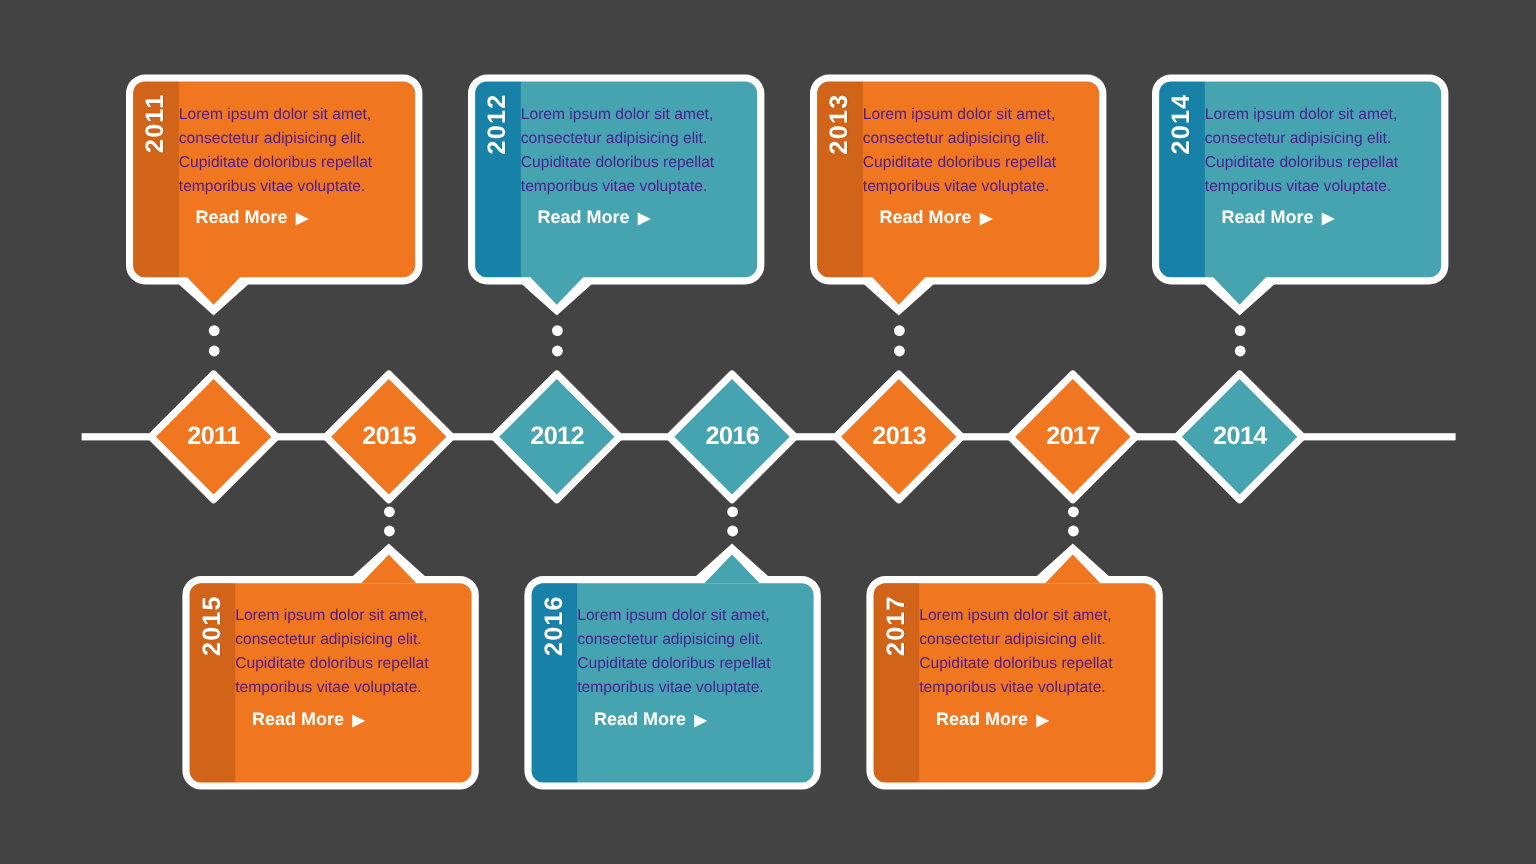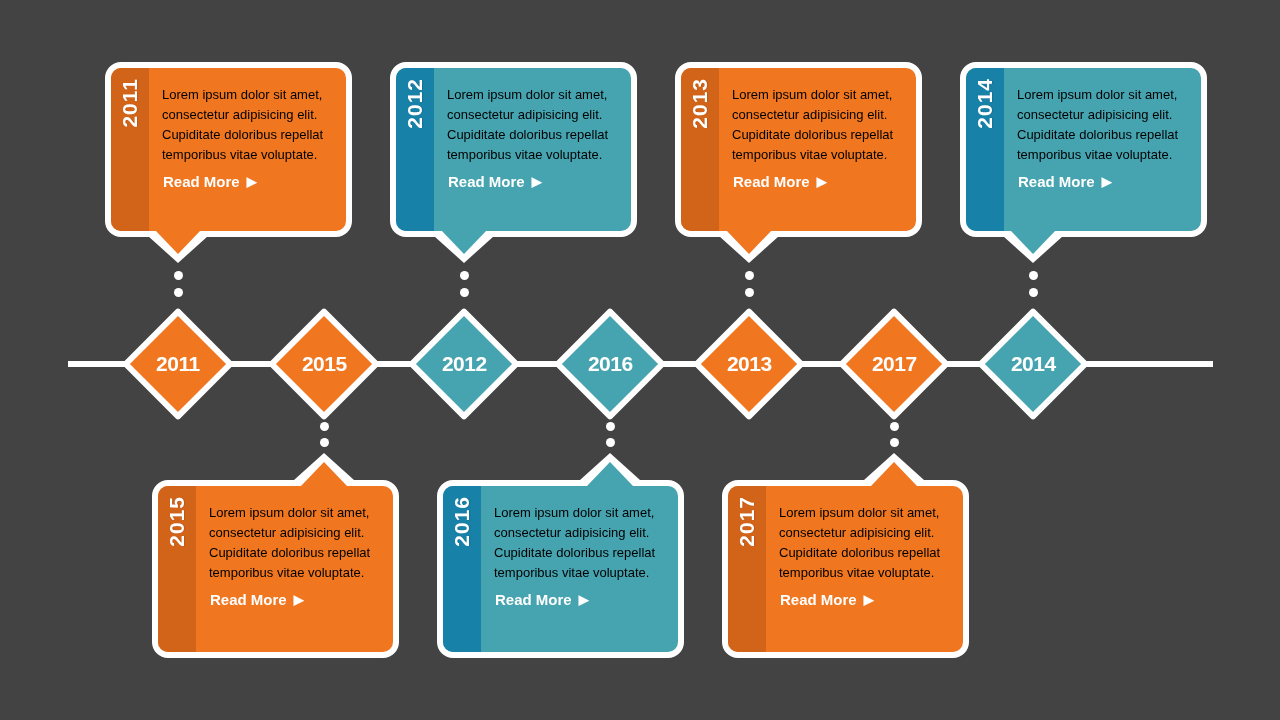--- a/index.html
+++ b/index.html
@@ -34,21 +34,21 @@
   .cb0{left:152px}.cb1{left:437px}.cb2{left:722px}
   .strip{position:absolute;left:0;top:0;bottom:0;width:38px;display:flex;flex-direction:column;align-items:center;}
   .card.orange .strip{background:#D2641A;}
   .card.teal .strip{background:#1881A8;}
   .year-v{
     writing-mode:vertical-rl;transform:rotate(180deg);margin-top:10px;
     color:#ffffff;font-weight:bold;font-size:21px;letter-spacing:1px;
     text-shadow:0 1px 1px rgba(0,0,0,0.12);
   }
   .card-body{
-    position:absolute;left:51px;top:17px;width:182px;color:#000000;
+    position:absolute;left:38px;top:17px;width:182px;color:#4c1d95;
     font-size:13px;line-height:20px;
   }
   .read-more{
     position:absolute;left:52px;top:105px;color:#ffffff;font-weight:bold;font-size:15px;
     cursor:pointer;display:flex;align-items:center;
   }
   .read-more .arrow{margin-left:7px;font-size:13px;line-height:1;}
   
   .tail{position:absolute;width:0;height:0;}
   .tail.w{z-index:1;}

